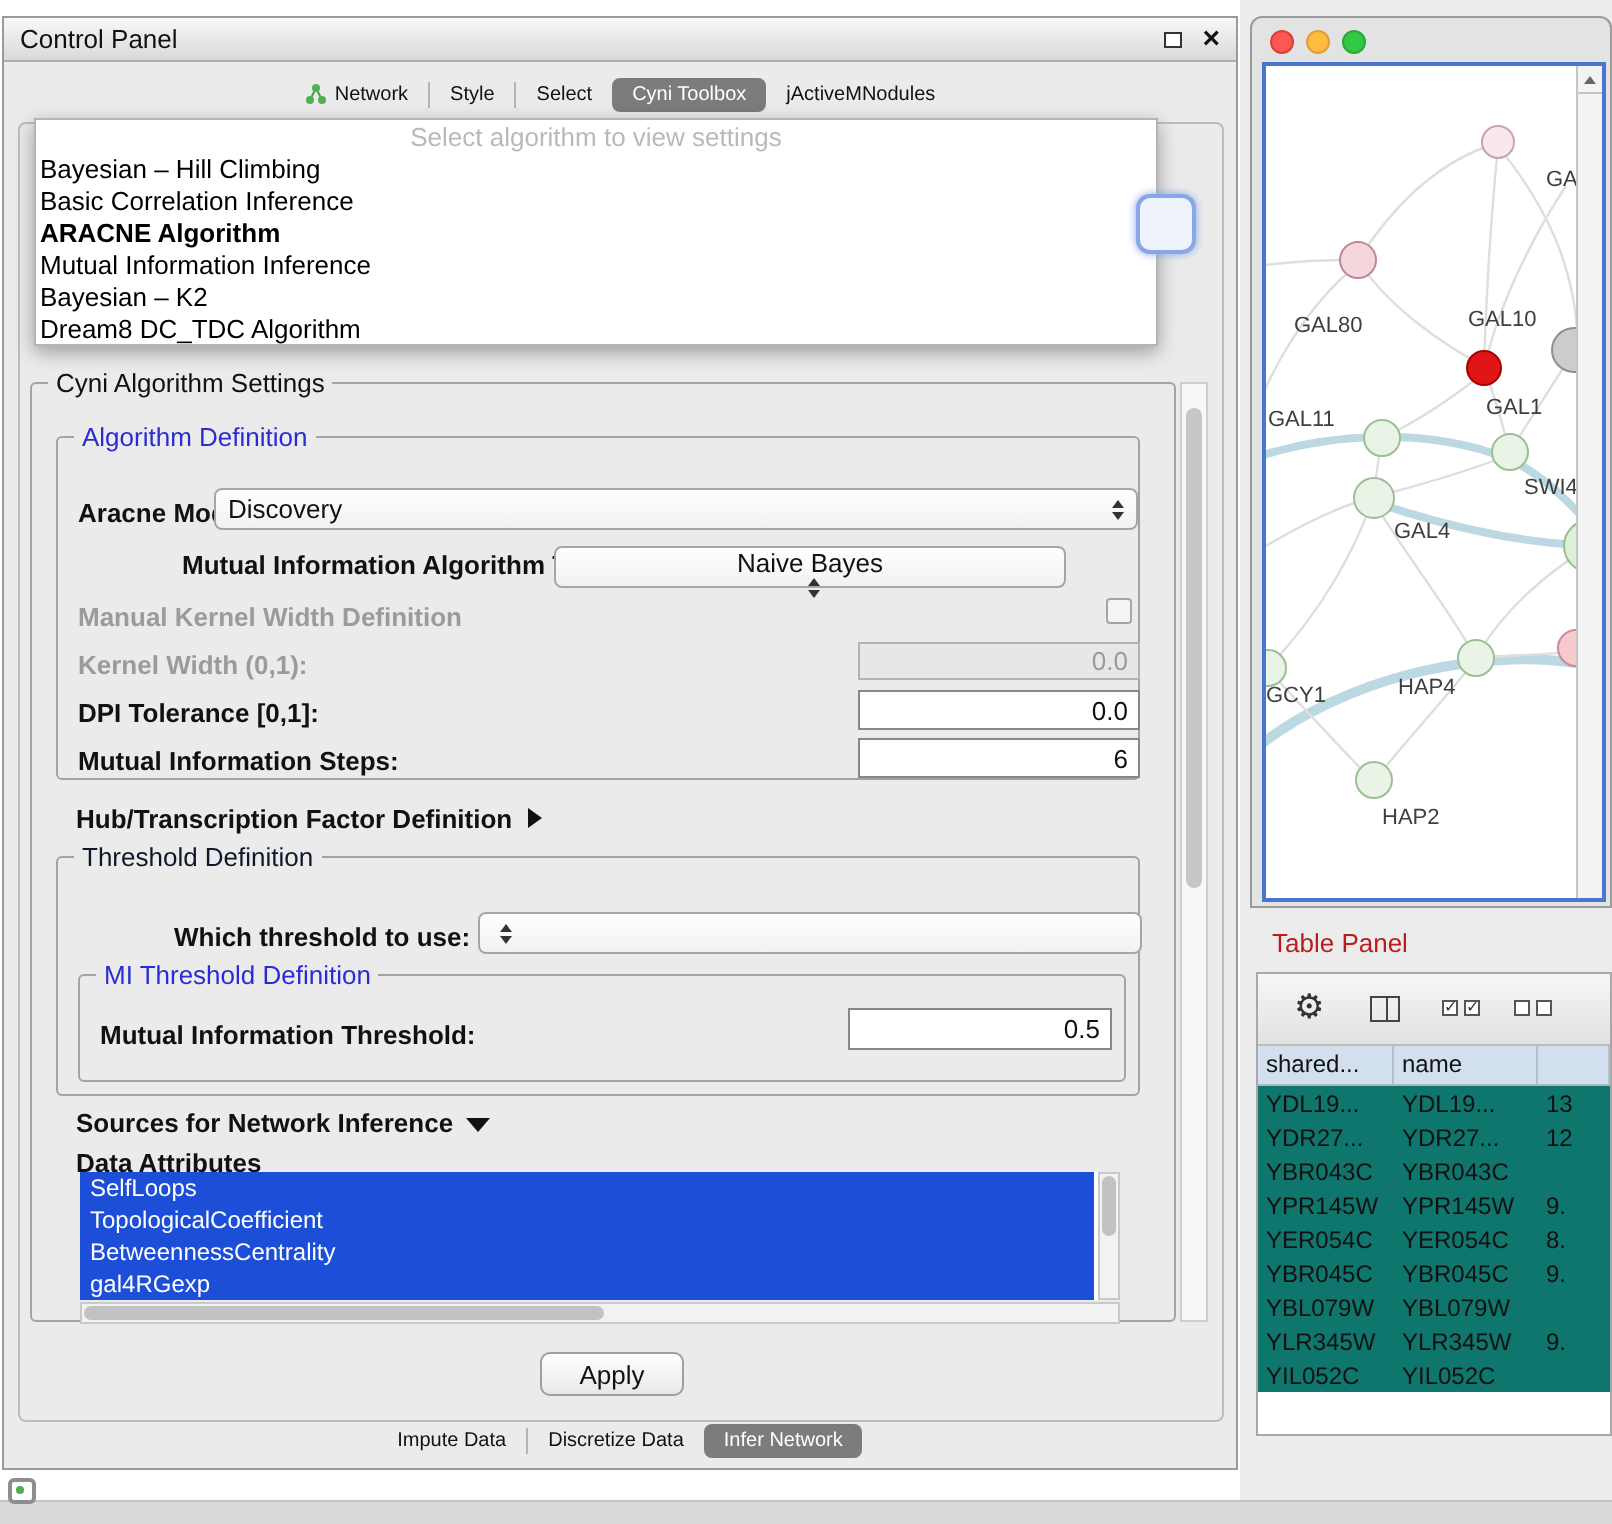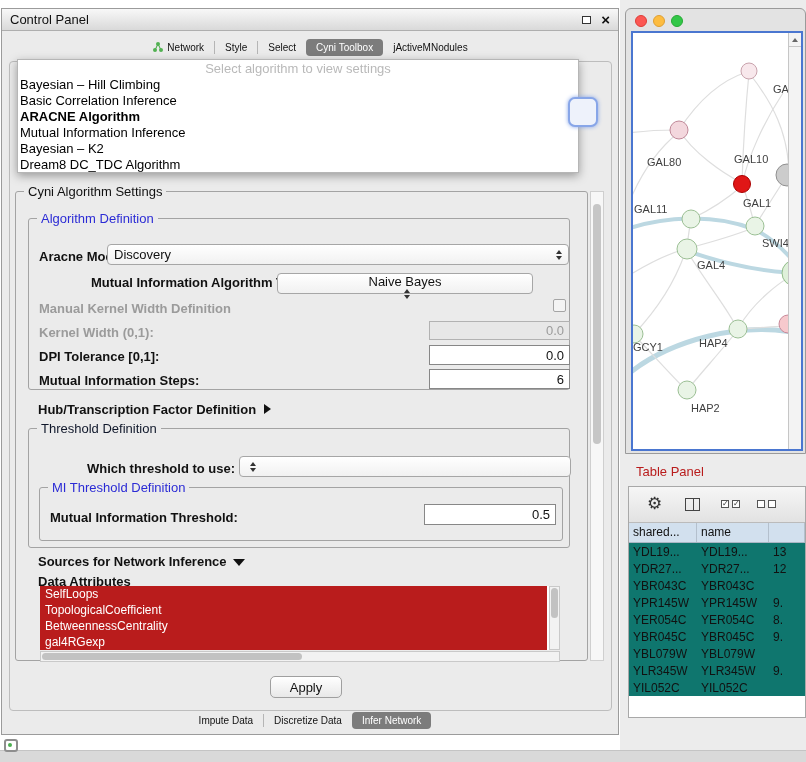--- a/index.html
+++ b/index.html
@@ -51,21 +51,21 @@
 
   .checkbox { position:absolute; width:13px; height:13px; background:#f4f4f4; border:1px solid #a5a5a5; border-radius:2px; }
 
   .tri-right { display:inline-block; margin-left:8px; width:0; height:0;
                border-top:5px solid transparent; border-bottom:5px solid transparent; border-left:7px solid #111; }
   .tri-down  { display:inline-block; margin-left:6px; width:0; height:0;
                border-left:6px solid transparent; border-right:6px solid transparent; border-top:7px solid #111; }
 
   
   .attr-list { position:absolute; left:24px; top:394px; width:520px; height:64px; background:#fff; overflow:hidden; }
-  .attr-row { height:16px; line-height:16px; background:#b91c1c; color:#fff; font-size:12px;
+  .attr-row { height:16px; line-height:16px; background:#1d4ed8; color:#fff; font-size:12px;
               padding-left:5px; width:calc(100% - 13px); white-space:nowrap; }
   .attr-vsb { position:absolute; right:0; top:0; width:11px; height:100%; background:#f2f2f2; border:1px solid #c9c9c9; }
   .attr-vsb .thumb { position:absolute; left:1px; top:1px; width:7px; height:30px; background:#c2c2c2; border-radius:4px; }
   .attr-hsb { position:absolute; left:24px; top:459px; width:520px; height:11px; background:#f2f2f2; border:1px solid #c9c9c9; }
   .attr-hsb .thumb { position:absolute; left:1px; top:1px; height:7px; width:260px; background:#c2c2c2; border-radius:4px; }
 
   
   .settings-vsb { position:absolute; left:588px; top:182px; width:14px; height:470px;
                   background:#f7f7f7; border:1px solid #cfcfcf; }
   .settings-vsb .thumb { position:absolute; left:2px; top:12px; width:8px; height:240px; background:#c6c6c6; border-radius:5px; }

